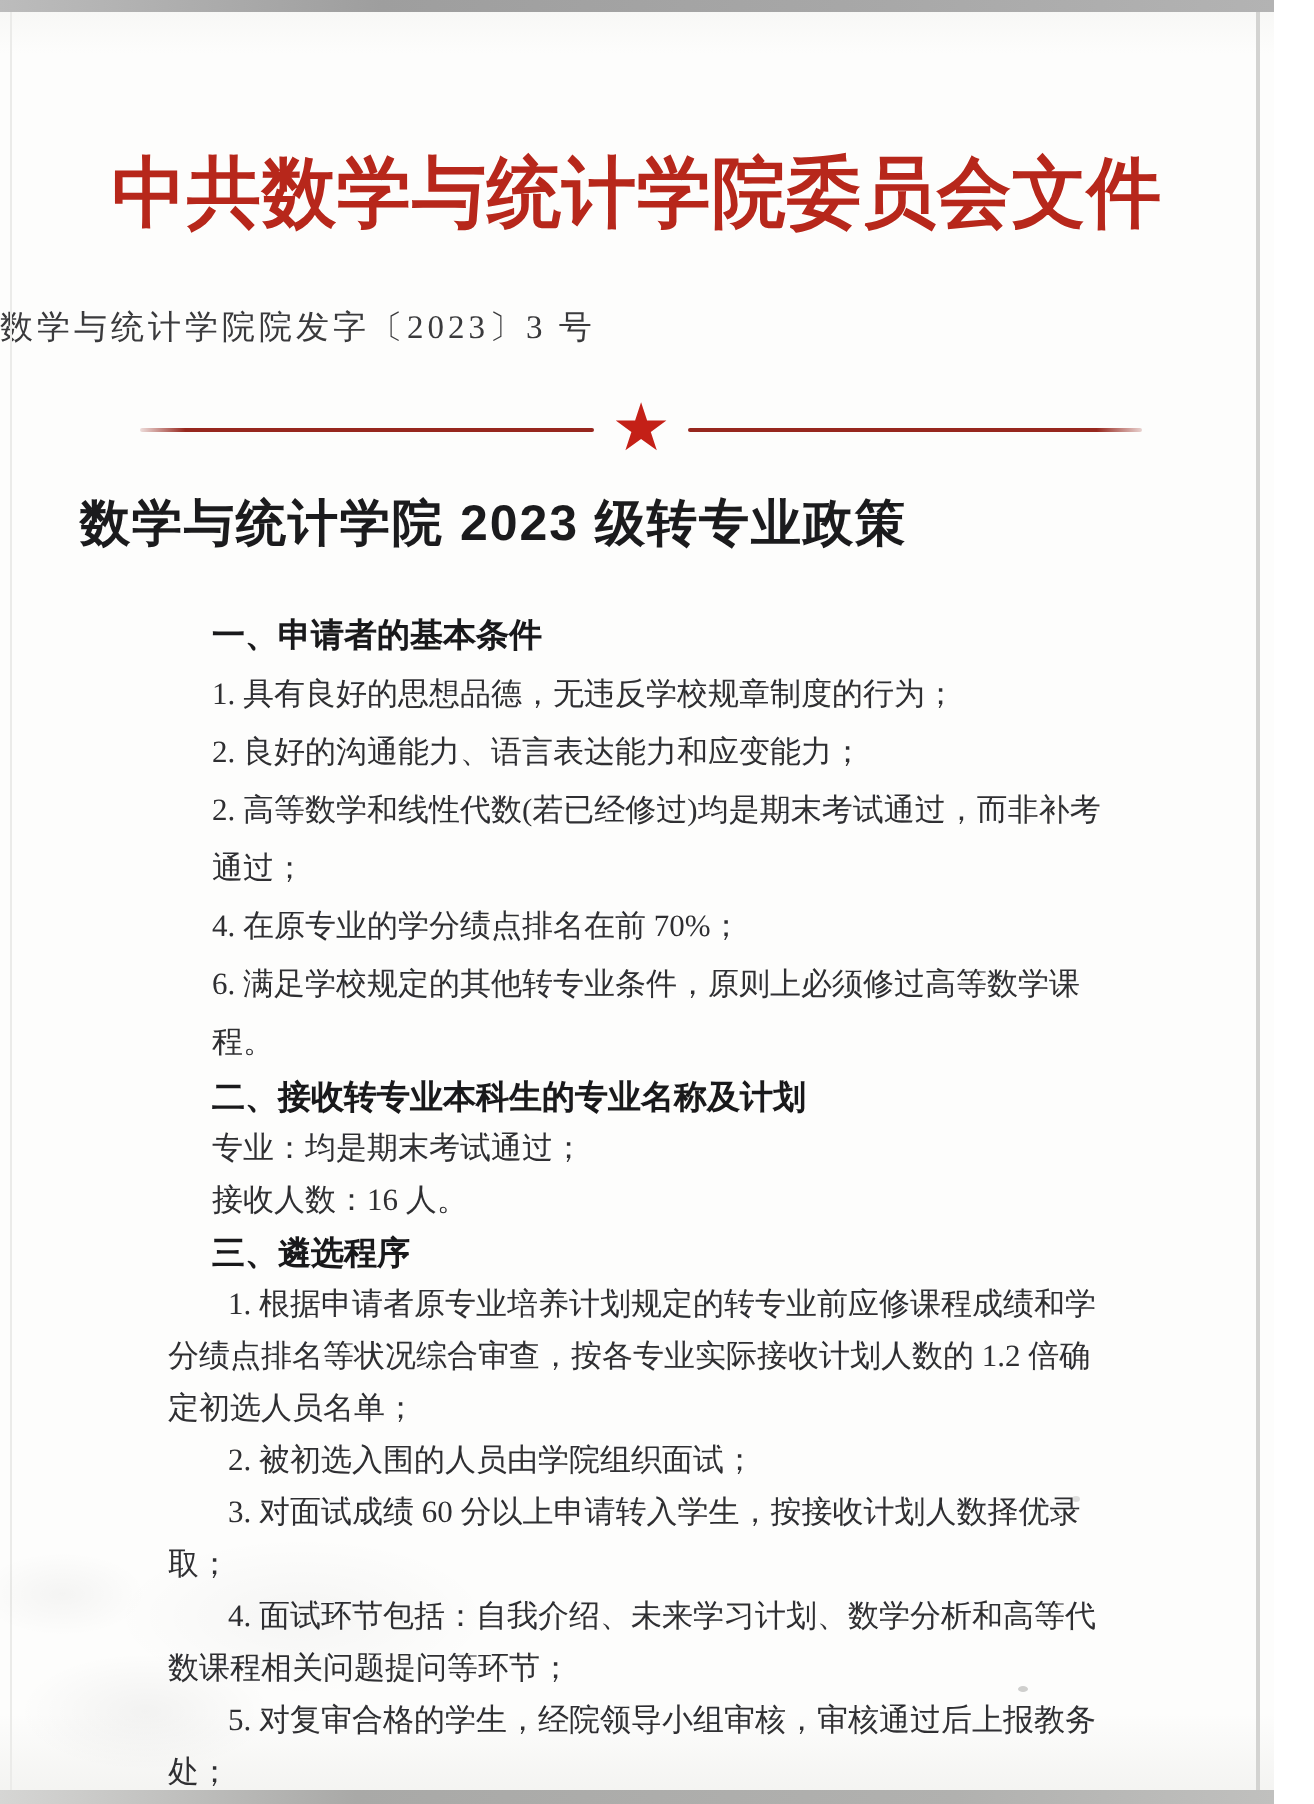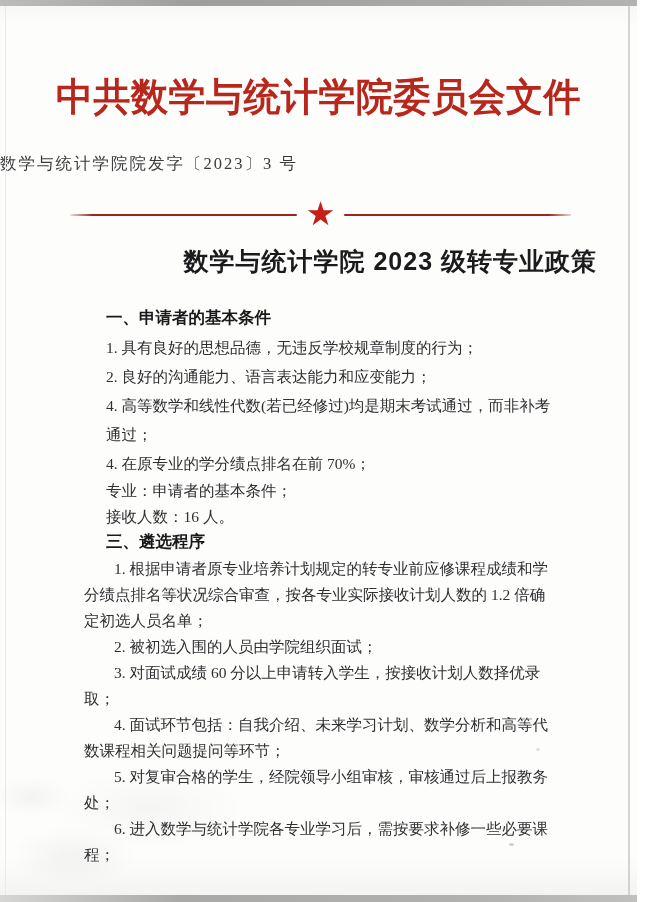--- a/index.html
+++ b/index.html
@@ -47,37 +47,37 @@
     display:flex;align-items:center;
     margin:22px 66px 0 70px;height:36px;
   }
   .dline{flex:1;height:2px;border-radius:1px;}
   .dline.left{background:linear-gradient(90deg,rgba(151,39,30,0.15),#97271e 10%,#97271e);}
   .dline.right{background:linear-gradient(90deg,#97271e,#97271e 90%,rgba(151,39,30,0.2));}
   .star{color:#c42017;font-size:33px;line-height:1;margin:0 9px 4px;
     font-family:"DejaVu Sans", sans-serif;}
   .title{
     margin:12px 40px 0;
-    text-align:right;
+    text-align:left;
     font-family:"Liberation Sans", sans-serif;
     font-weight:bold;
     font-size:25px;
     color:#1b1b1d;
     letter-spacing:1px;
   }
 
   
   .content{
     margin:26px 84px 0 84px;
     font-size:15.5px;
     color:#2f2f32;
   }
   .content p,.content h3,.content h4{margin:0;font-weight:normal;}
   h3.sec,h4.sec{
-    font-family:Liberation Mono, monospace;
+    font-family:Liberation Sans, sans-serif;
     font-weight:bold;
     font-size:16.5px;
     color:#19191b;
   }
   
   .r29{line-height:29px;}
   .r26{line-height:26px;}
   .ind1{padding-left:22px;}           
   .p3{text-indent:30px;margin-left:-2px;}   
   .p3b{text-indent:30px;margin-left:-20px;}
@@ -105,24 +105,26 @@
     <span class="dline right"></span>
   </div>
 
   <h2 class="title">数学与统计学院 2023 级转专业政策</h2>
 
   <div class="content">
 
     <h3 class="sec r29 ind1">一、申请者的基本条件</h3>
     <p class="r29 ind1">1. 具有良好的思想品德，无违反学校规章制度的行为；</p>
     <p class="r29 ind1">2. 良好的沟通能力、语言表达能力和应变能力；</p>
-    <p class="r29 ind1">4. 高等数学和线性代数(若已经修过)均是期末考试通过，而非补考通过；</p>
+    <p class="r29 ind1">2. 高等数学和线性代数(若已经修过)均是期末考试通过，而非补考通过；</p>
     <p class="r29 ind1">4. 在原专业的学分绩点排名在前 70%；</p>
+    <p class="r29 ind1">6. 满足学校规定的其他转专业条件，原则上必须修过高等数学课程。</p>
 
-    <p class="r26 ind1">专业：申请者的基本条件；</p>
+    <h3 class="sec r26 ind1 mt3">二、接收转专业本科生的专业名称及计划</h3>
+    <p class="r26 ind1">专业：均是期末考试通过；</p>
     <p class="r26 ind1">接收人数：16 人。</p>
 
     <h3 class="sec r26 ind1 mt3">三、遴选程序</h3>
     <p class="r26 p3">1. 根据申请者原专业培养计划规定的转专业前应修课程成绩和学分绩点排名等状况综合审查，按各专业实际接收计划人数的 1.2 倍确定初选人员名单；</p>
     <p class="r26 p3">2. 被初选入围的人员由学院组织面试；</p>
     <p class="r26 p3">3. 对面试成绩 60 分以上申请转入学生，按接收计划人数择优录取；</p>
     <p class="r26 p3b">4. 面试环节包括：自我介绍、未来学习计划、数学分析和高等代数课程相关问题提问等环节；</p>
     <p class="r26 p3b">5. 对复审合格的学生，经院领导小组审核，审核通过后上报教务处；</p>
     <p class="r26 p3b">6. 进入数学与统计学院各专业学习后，需按要求补修一些必要课程；</p>
 

